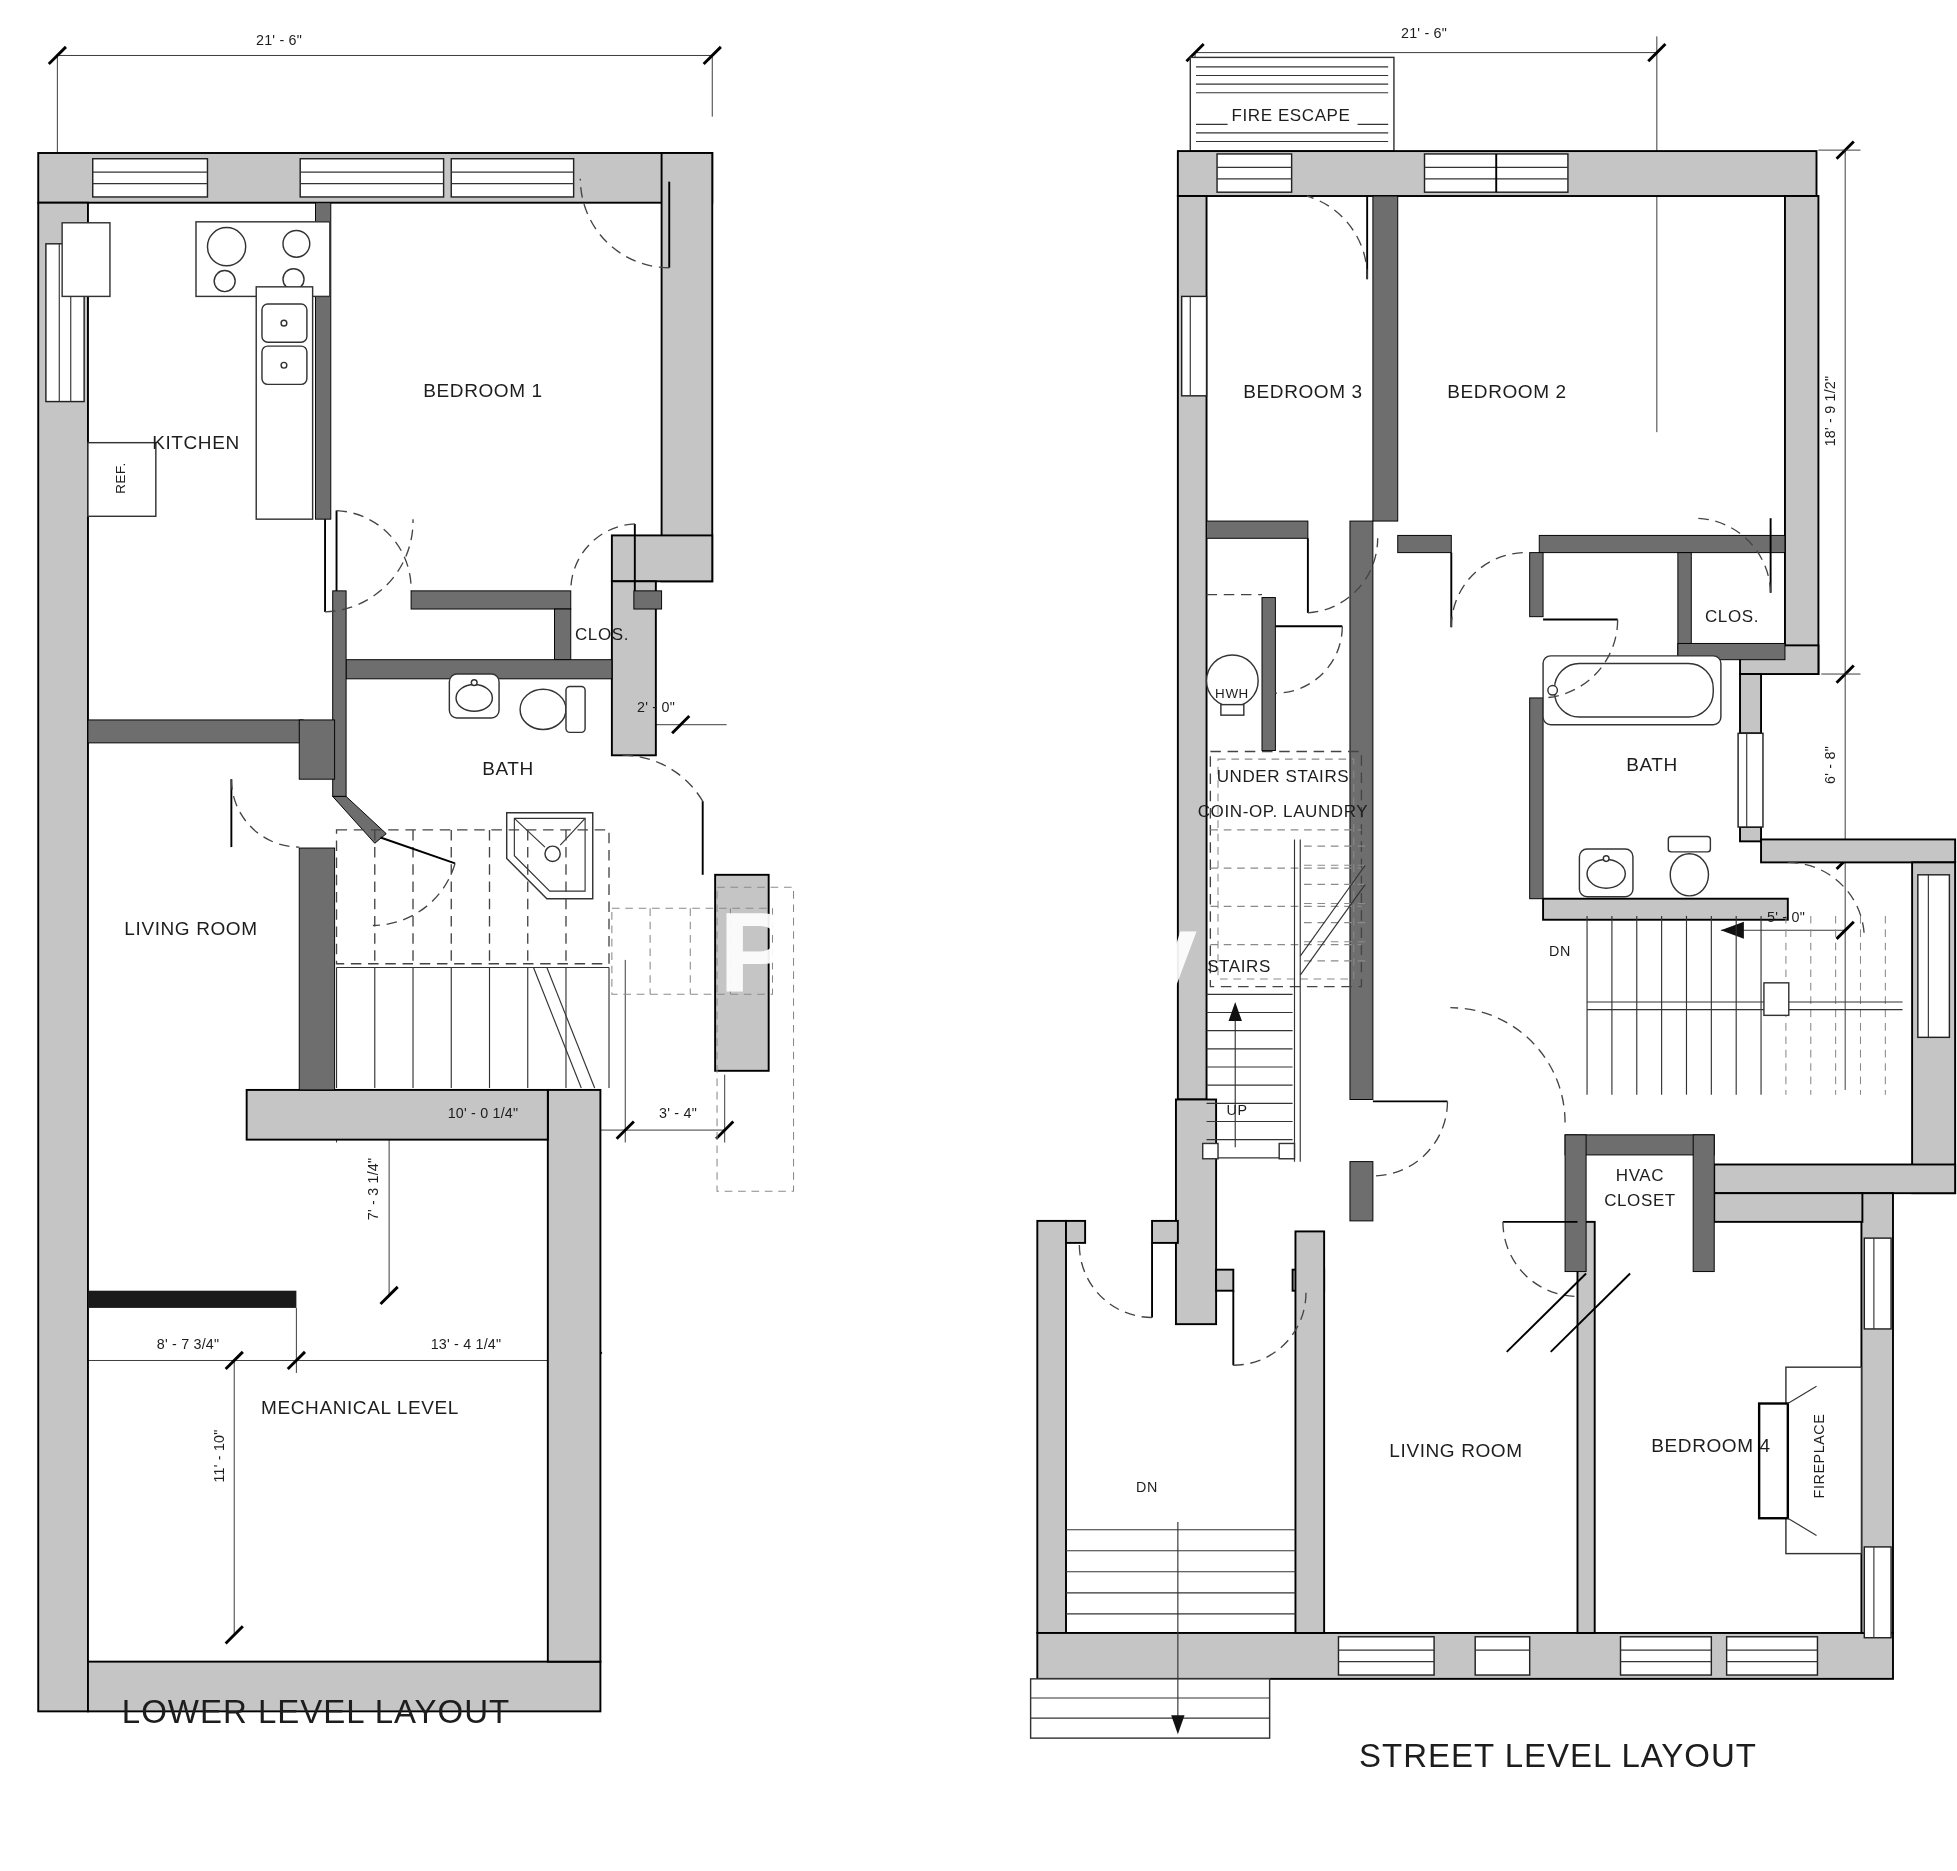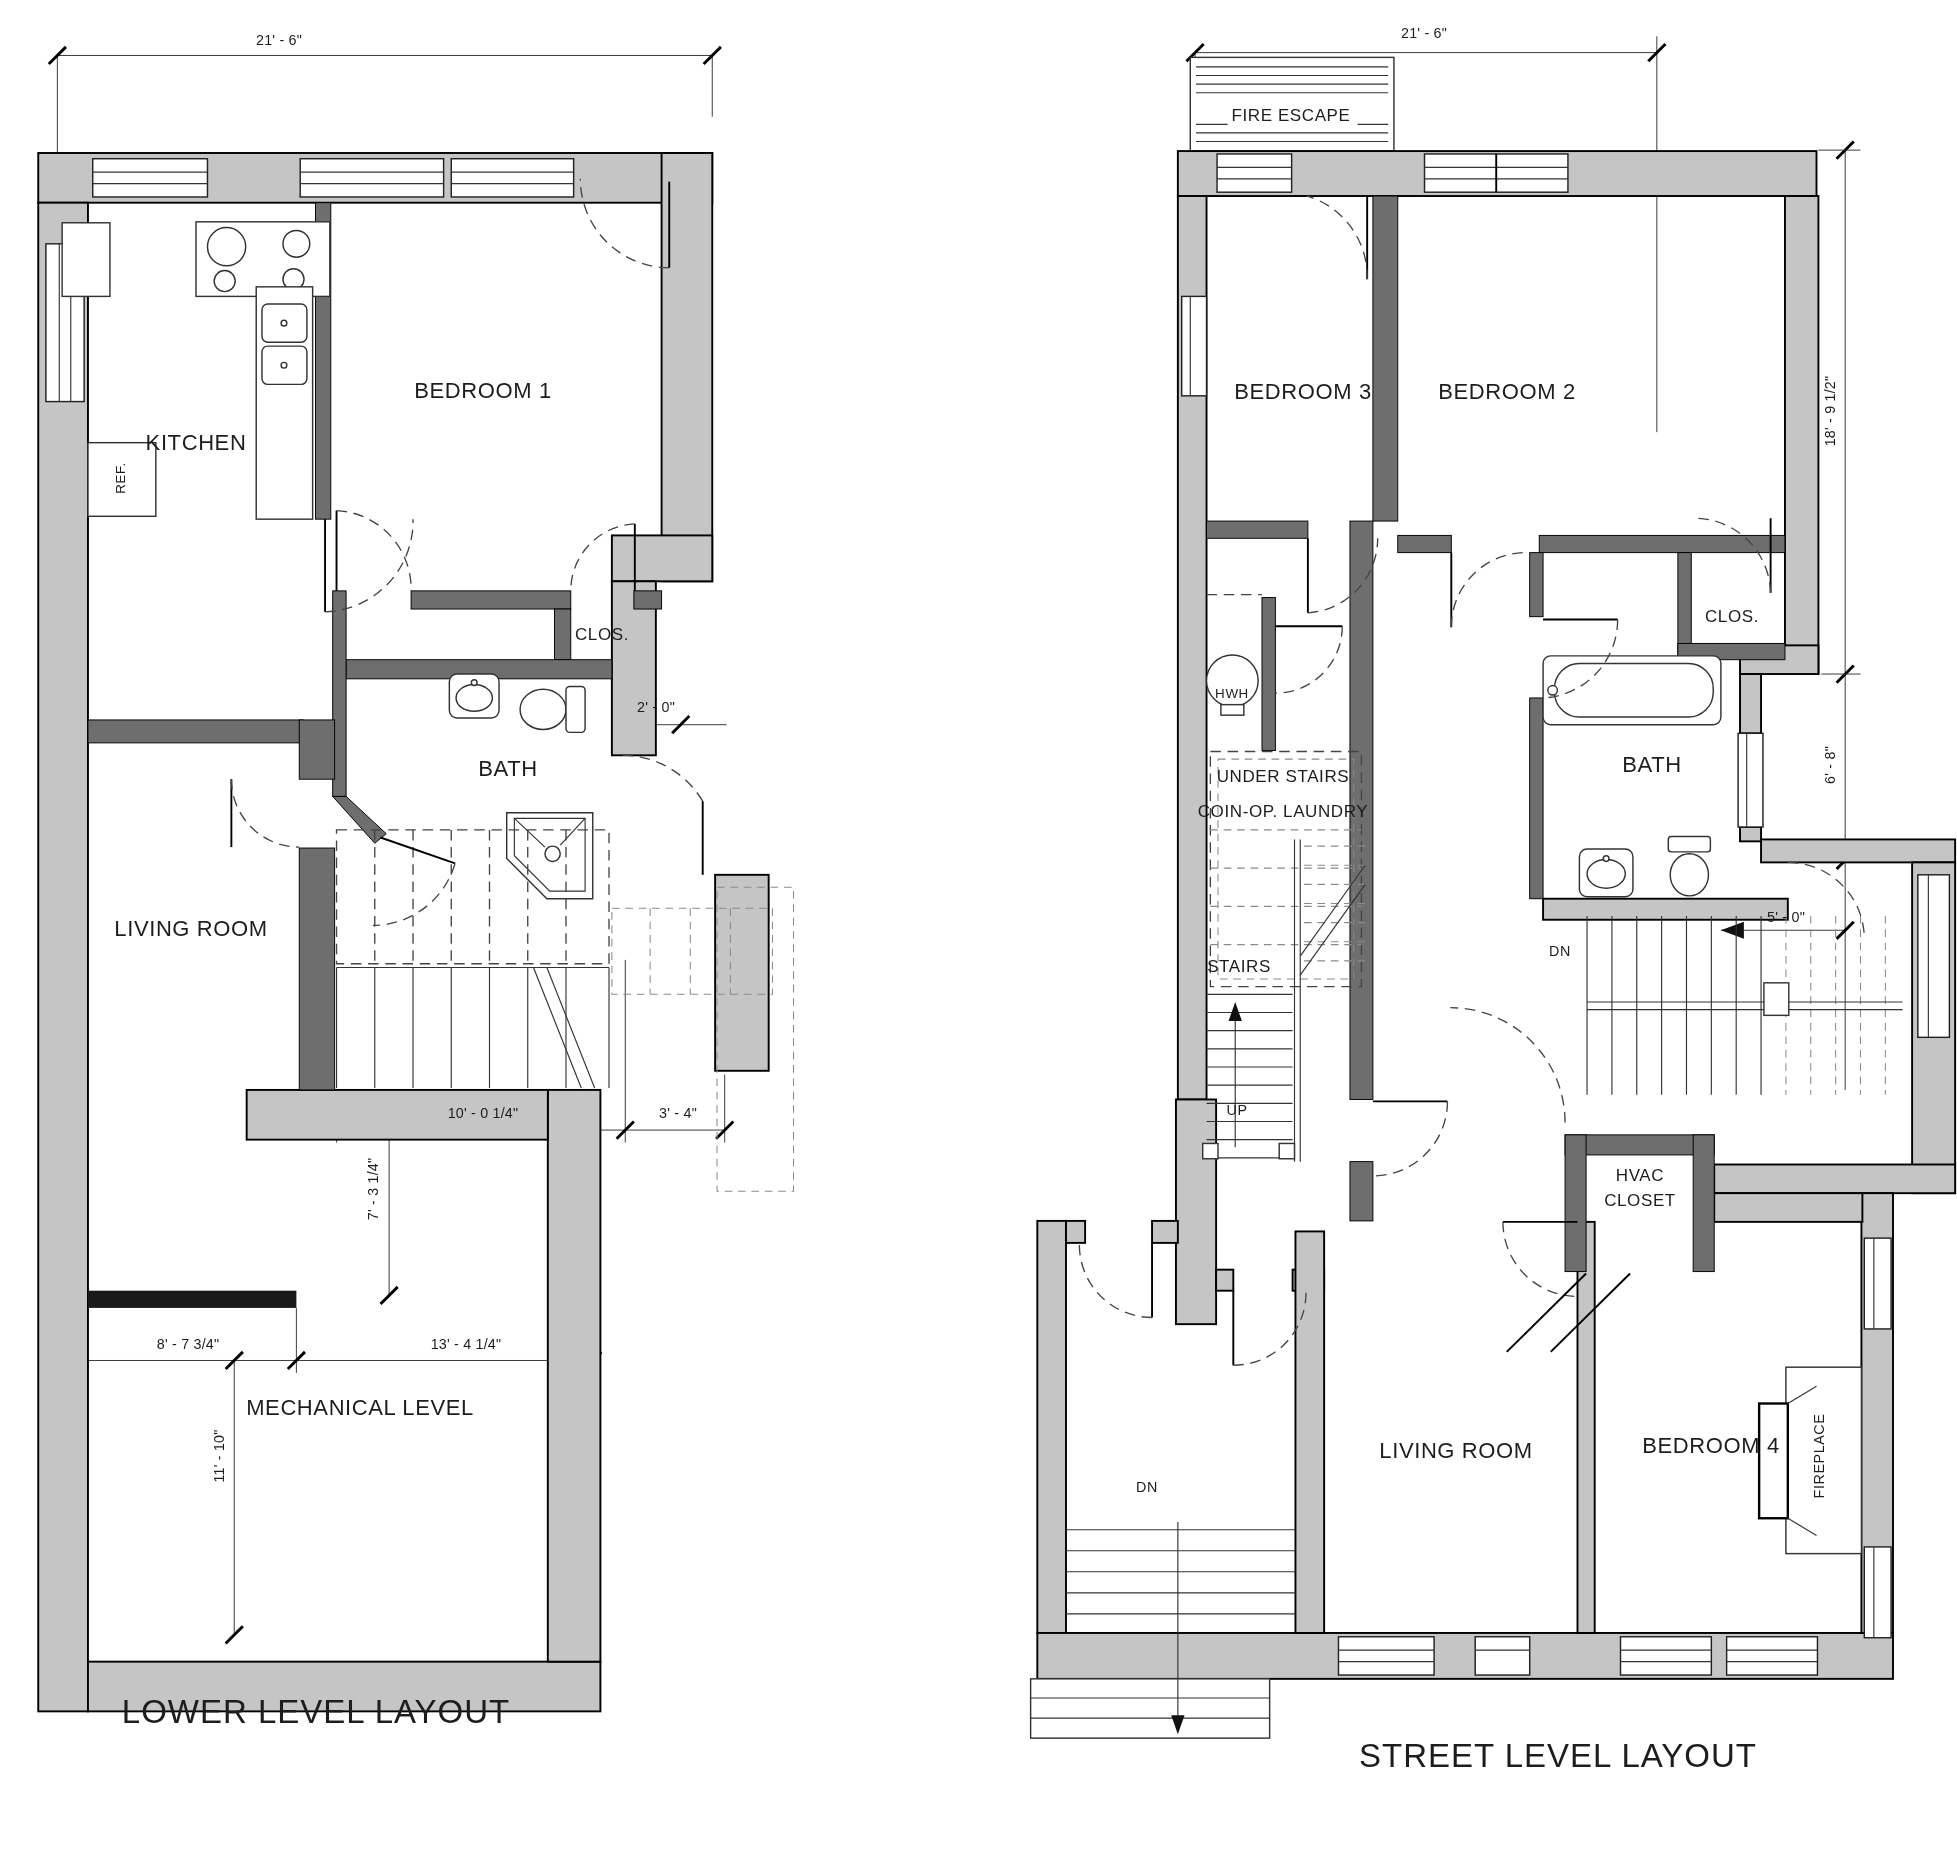--- a/index.html
+++ b/index.html
@@ -17,21 +17,21 @@
   .dash{stroke:#444;stroke-width:1.4;fill:none;stroke-dasharray:11 7;}
   .dashl{stroke:#8a8a8a;stroke-width:1.1;fill:none;stroke-dasharray:8 6;}
   .dim{stroke:#333;stroke-width:1;fill:none;}
   .tick{stroke:#000;stroke-width:3;}
   .arrow{fill:#111;stroke:none;}
   
   .lbl{position:absolute;color:#1d1d1d;white-space:nowrap;transform:translate(-50%,-50%);
        letter-spacing:0.6px;z-index:3;}
   .rot{transform:translate(-50%,-50%) rotate(-90deg);}
   .s-title{font-size:33px;letter-spacing:1px;}
-  .s-room{font-size:22px;}
+  .s-room{font-size:19px;}
   .s-med{font-size:17px;}
   .s-dim{font-size:14.3px;letter-spacing:0.2px;}
   .s-sm{font-size:14.3px;}
   .s-xs{font-size:13.4px;}
   .watermark{position:absolute;left:719px;top:887px;font-weight:bold;font-size:113px;
              color:#ffffff;opacity:.93;letter-spacing:1.9px;z-index:2;
              font-family:"Liberation Sans",sans-serif;}
 </style>
 </head>
 <body>
@@ -422,20 +422,21 @@
       <path class="dash" d="M 1290 1428 A 76 76 0 0 0 1366 1350"></path>
       <line class="lnb" x1="1572" y1="1278" x2="1650" y2="1278"></line>
       <path class="dash" d="M 1572 1278 A 78 78 0 0 0 1650 1356"></path>
       <line class="lnb" x1="1659" y1="1332" x2="1576" y2="1414"></line>
       <line class="lnb" x1="1705" y1="1332" x2="1622" y2="1414"></line>
       <path class="dash" d="M 1637 1174 A 120 120 0 0 0 1517 1054"></path>
     </g>
   </g>
 </svg>
 
+<div class="watermark">Property</div>
 
 <span class="lbl s-dim" style="left:279px;top:40px">21' - 6"</span>
 <span class="lbl s-room" style="left:196px;top:443px">KITCHEN</span>
 <span class="lbl s-xs rot" style="left:120px;top:478px">REF.</span>
 <span class="lbl s-room" style="left:483px;top:391px">BEDROOM 1</span>
 <span class="lbl s-med" style="left:602px;top:635px">CLOS.</span>
 <span class="lbl s-room" style="left:508px;top:769px">BATH</span>
 <span class="lbl s-room" style="left:191px;top:929px">LIVING ROOM</span>
 <span class="lbl s-room" style="left:360px;top:1408px">MECHANICAL LEVEL</span>
 <span class="lbl s-dim" style="left:656px;top:707px">2' - 0"</span>

